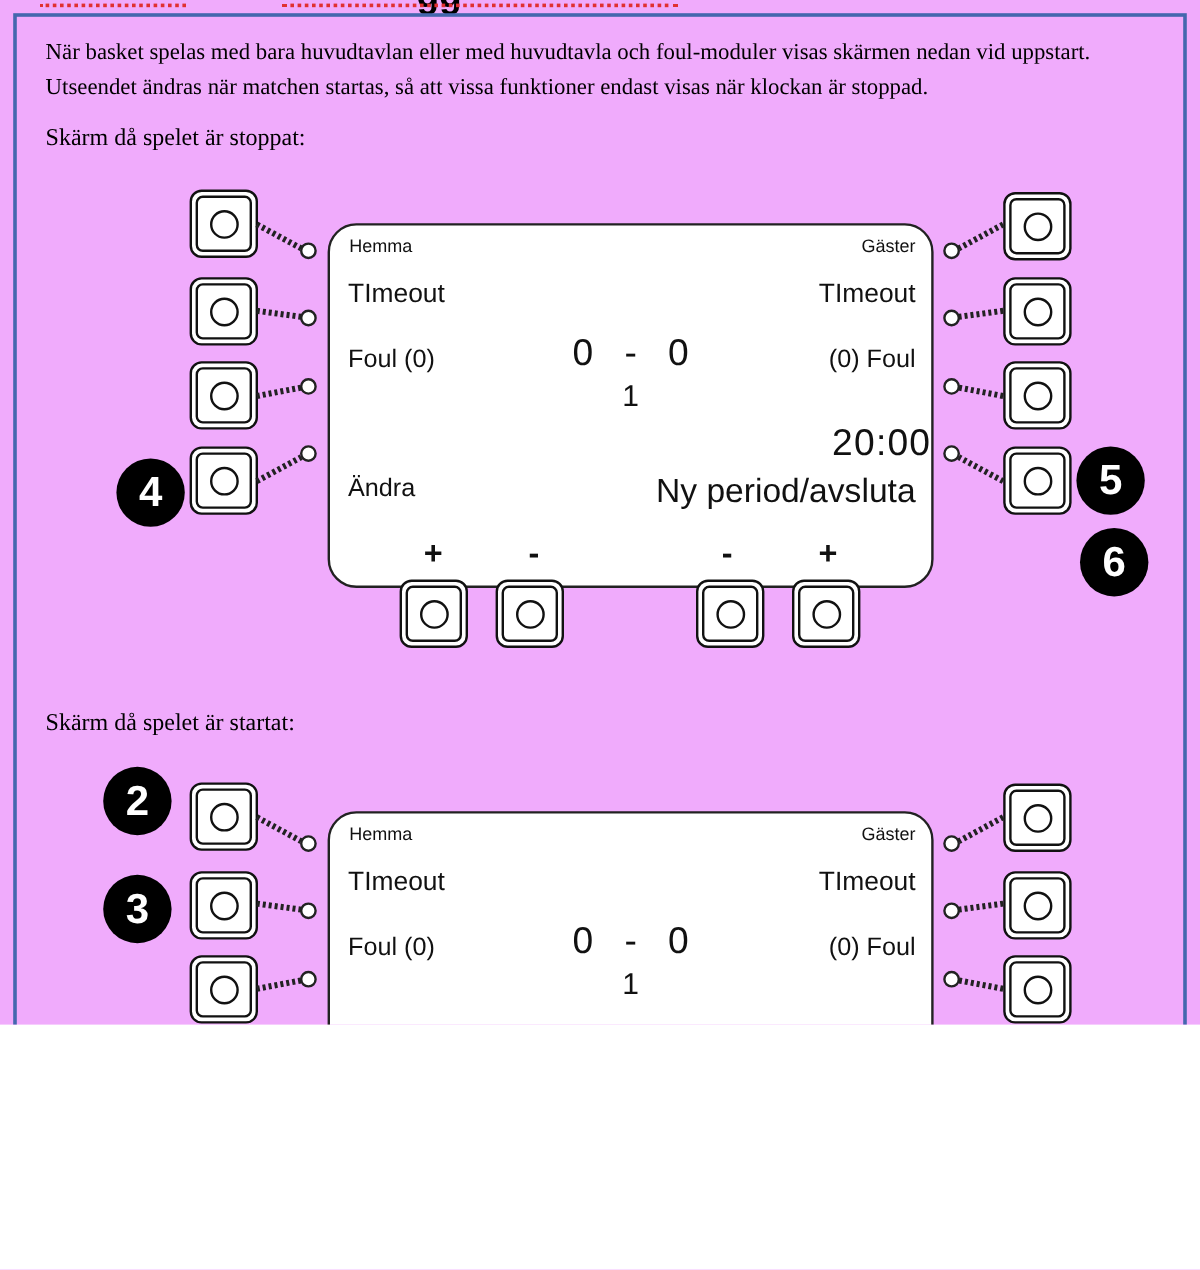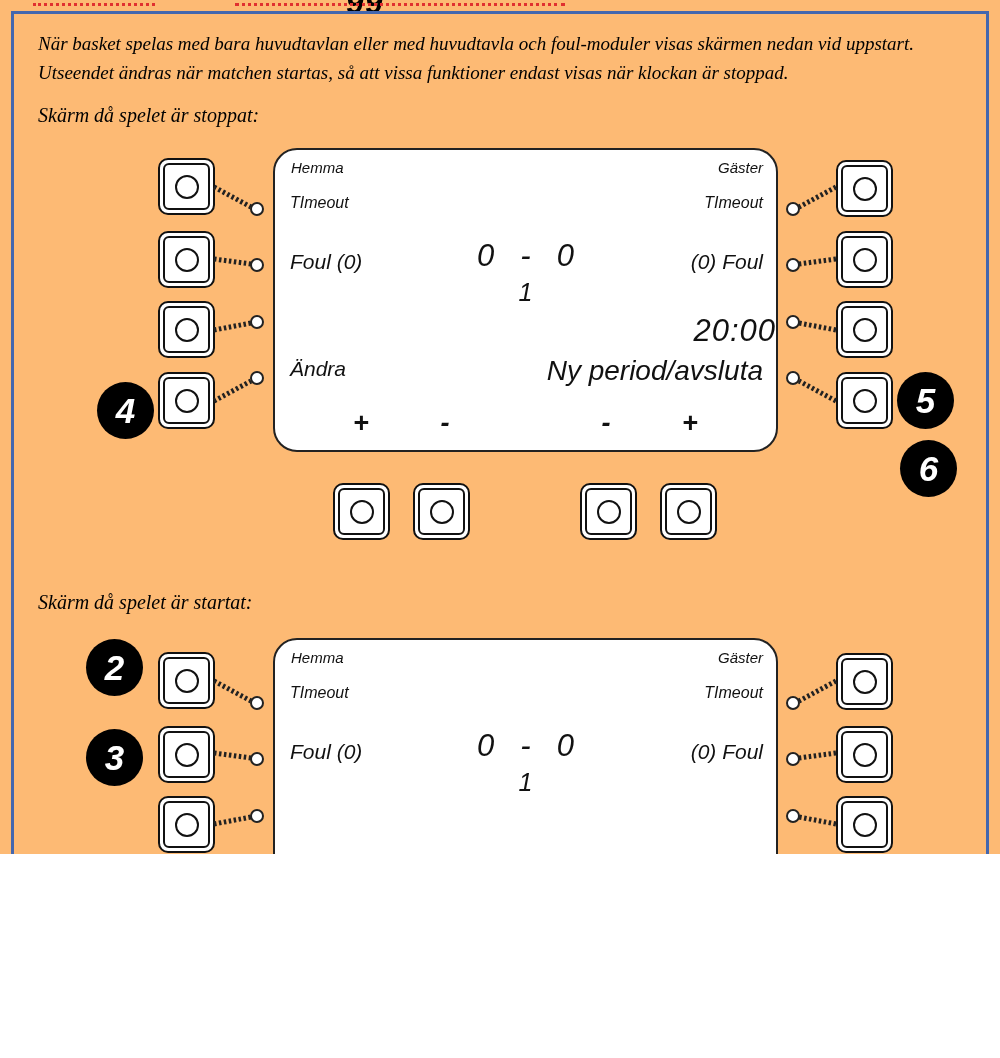--- a/index.html
+++ b/index.html
@@ -1,41 +1,41 @@
 <!DOCTYPE html>
 <html><head>
 <meta charset="utf-8">
 <style>
   html,body{margin:0;padding:0;background:#fff;}
-  .page{position:relative;width:1000px;height:854px;background:#fdba74;overflow:hidden;
-        font-family:"Liberation Sans",sans-serif;color:#111;font-style:italic;}
+  .page{position:relative;width:1000px;height:854px;background:#f0abfc;overflow:hidden;
+        font-family:"Liberation Sans",sans-serif;color:#111;}
   
   .frag-gg{position:absolute;left:347px;top:-22px;font-family:"Liberation Sans",sans-serif;
            font-size:31px;font-weight:bold;color:#000;}
   .redline{position:absolute;top:3px;height:0;border-bottom:3px dotted #e03030;}
   .redline.seg1{left:33px;width:122px;}
   .redline.seg2{left:235px;width:330px;}
   
   .frame{position:absolute;left:11px;top:11px;width:972px;height:1033px;
          border:3px solid #4467ae;}
   
   .intro{position:absolute;left:38px;top:30px;width:918px;margin:0;
          font-family:"Liberation Serif",serif;font-size:19px;line-height:1.5;color:#000;}
   .section-label{position:absolute;left:38px;font-family:"Liberation Serif",serif;
                  font-size:20px;color:#000;}
   
   .screen{position:absolute;left:273px;width:505px;border:2px solid #222;
-          border-radius:24px;background:#fff;box-sizing:border-box;}
+          border-radius:24px;background:#fff;box-sizing:border-box;margin-top:38px;}
   #screen1{top:148px;height:304px;}
   #screen2{top:638px;height:307px;}
   .sc{position:absolute;white-space:nowrap;}
   .sc-corner{font-size:15px;top:9px;}
   .sc-hemma{left:16px;}
   .sc-gaster{right:13px;}
-  .sc-timeout{font-size:16px;top:44px;}
+  .sc-timeout{font-size:22px;top:44px;}
   .sc-timeout.l{left:15px;} .sc-timeout.r{right:13px;}
   .sc-foul{font-size:21px;top:100px;}
   .sc-foul.l{left:15px;} .sc-foul.r{right:13px;}
   .sc-score{left:0;right:0;top:88px;display:flex;justify-content:center;gap:26px;
             font-size:31px;}
   .sc-period{left:0;right:0;top:128px;text-align:center;font-size:25px;}
   .sc-clock{left:0;right:0;top:163px;text-align:right;font-size:31px;letter-spacing:1px;}
   .sc-andra{left:15px;top:207px;font-size:21px;}
   .sc-nyperiod{right:13px;top:205px;font-size:28px;}
   .sc-boll{top:215px;display:flex;align-items:center;gap:9px;font-size:25px;}

